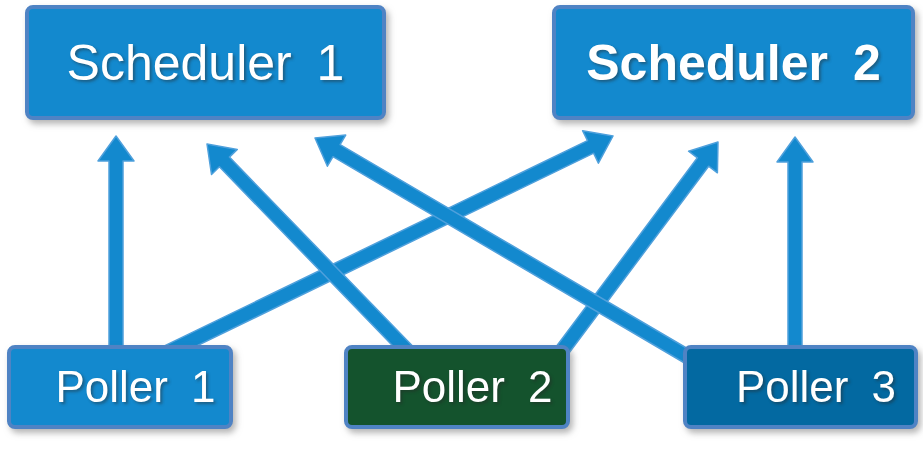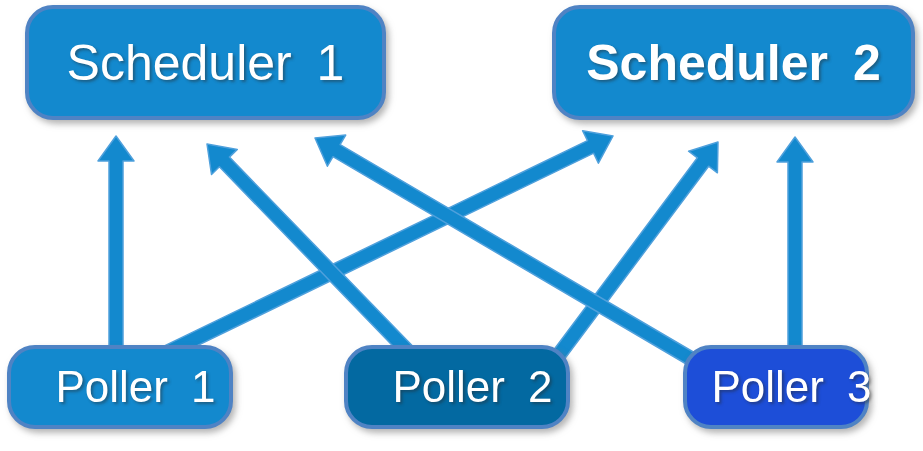--- a/index.html
+++ b/index.html
@@ -20,21 +20,21 @@
     left: 0;
     top: 0;
     width: 923px;
     height: 451px;
   }
   .node {
     position: absolute;
     box-sizing: border-box;
     border-style: solid;
     border-width: 4px;
-    border-radius: 28px;
+    border-radius: 8px;
     display: flex;
     align-items: center;
     justify-content: center;
     box-shadow: 3px 4px 6px rgba(120,120,120,0.55);
   }
   .node-label {
     color: #ffffff;
     white-space: pre;
     word-spacing: 11px;
     letter-spacing: 0px;
@@ -64,21 +64,21 @@
   </div>
 
   <div class="node node--scheduler" style="left: 552px; top: 5px; width: 363px; height: 115px; background: rgb(19, 137, 206); border-color: rgb(79, 131, 196); font-weight: bold;">
     <span class="node-label" style="color: rgb(255, 255, 255);">Scheduler 2</span>
   </div>
 
   <div class="node node--poller" style="left: 7px; top: 345px; width: 226px; height: 84px; background: rgb(19, 137, 206); border-color: rgb(79, 131, 196);">
     <span class="node-label" style="color: rgb(255, 255, 255);">Poller 1</span>
   </div>
 
-  <div class="node node--poller" style="left: 344px; top: 345px; width: 226px; height: 84px; background: #0369a1; border-color: rgb(79, 131, 196);">
+  <div class="node node--poller" style="left: 344px; top: 345px; width: 226px; height: 84px; background: #14532d; border-color: rgb(79, 131, 196);">
     <span class="node-label" style="color: rgb(255, 255, 255);">Poller 2</span>
   </div>
 
-  <div class="node node--poller" style="left: 683px; top: 345px; width: 186px; height: 84px; background: #1d4ed8; border-color: rgb(79, 131, 196);">
+  <div class="node node--poller" style="left: 683px; top: 345px; width: 235px; height: 84px; background: #0369a1; border-color: rgb(79, 131, 196);">
     <span class="node-label" style="color: rgb(255, 255, 255);">Poller 3</span>
   </div>
 
 </div>
 
 </body></html>

